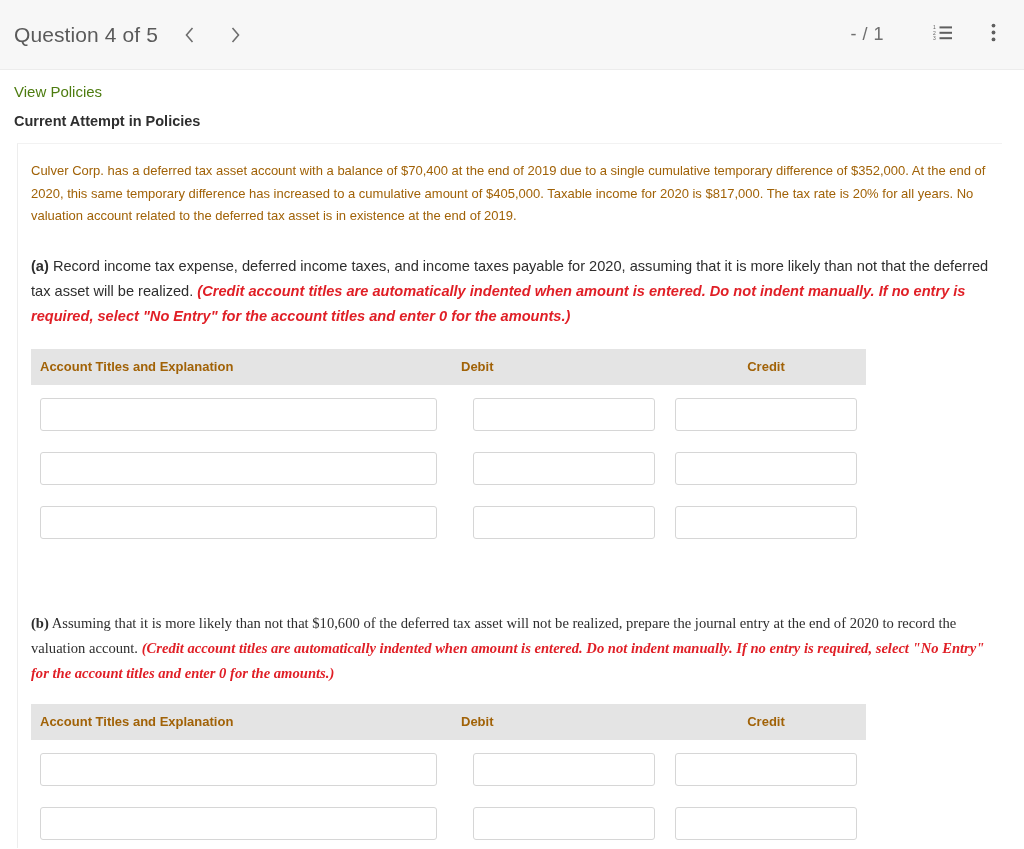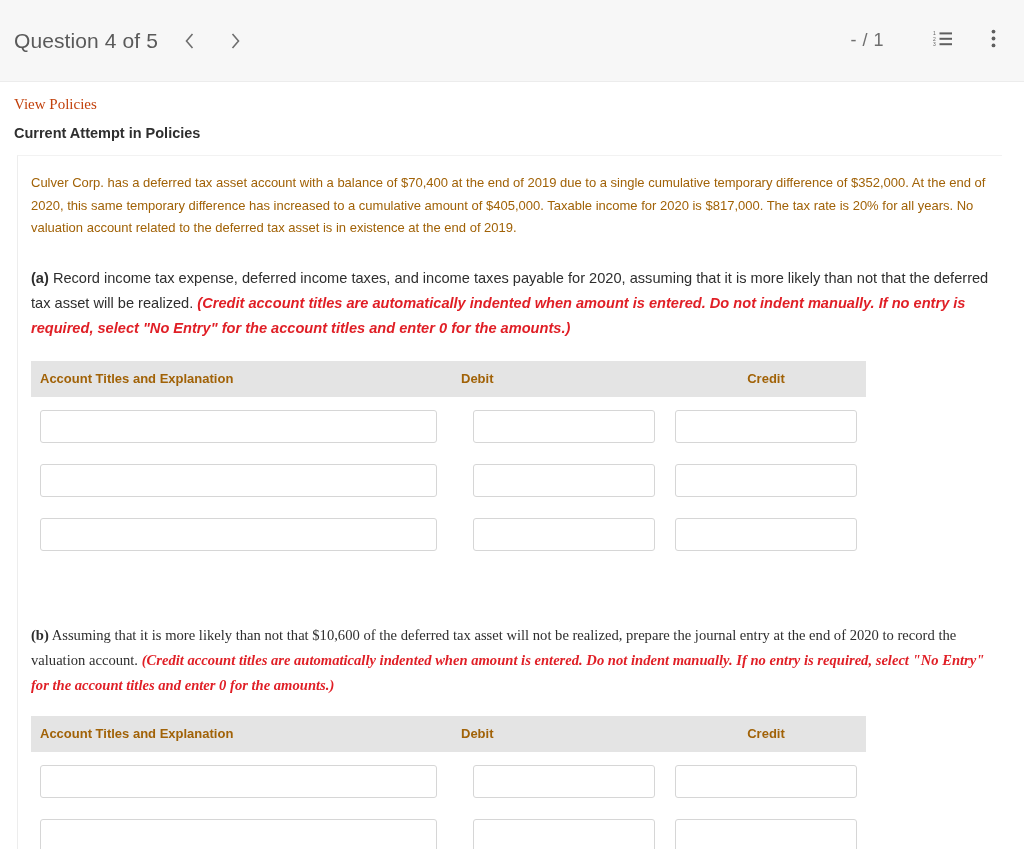--- a/index.html
+++ b/index.html
@@ -16,21 +16,21 @@
   
   #app {
     width: 1024px;
     height: 849px;
     position: relative;
     overflow: hidden;
     background: #ffffff;
   }
 
   .topbar {
-    height: 82px;
+    height: 70px;
     background: #f7f7f7;
     display: flex;
     align-items: center;
     padding: 0 16px 0 14px;
     border-bottom: 1px solid #ececec;
   }
 
   .q-title {
     font-size: 21px;
     color: #5a5a5a;
@@ -82,25 +82,24 @@
   .content-wrap {
     position: relative;
     background: #ffffff;
     padding: 0;
   }
 
   .policies-row {
     padding: 13px 0 0 14px;
   }
   .policy-link {
-    color: #c2410c;
+    color: #4d7c0f;
     font-size: 15px;
     text-decoration: none;
     cursor: pointer;
-    font-family: Liberation Serif, serif;
   }
   .attempt-label {
     padding: 12px 0 0 14px;
     font-size: 14.5px;
     font-weight: bold;
     color: #2f2f2f;
   }
 
   .question-panel {
     margin-top: 14px;

